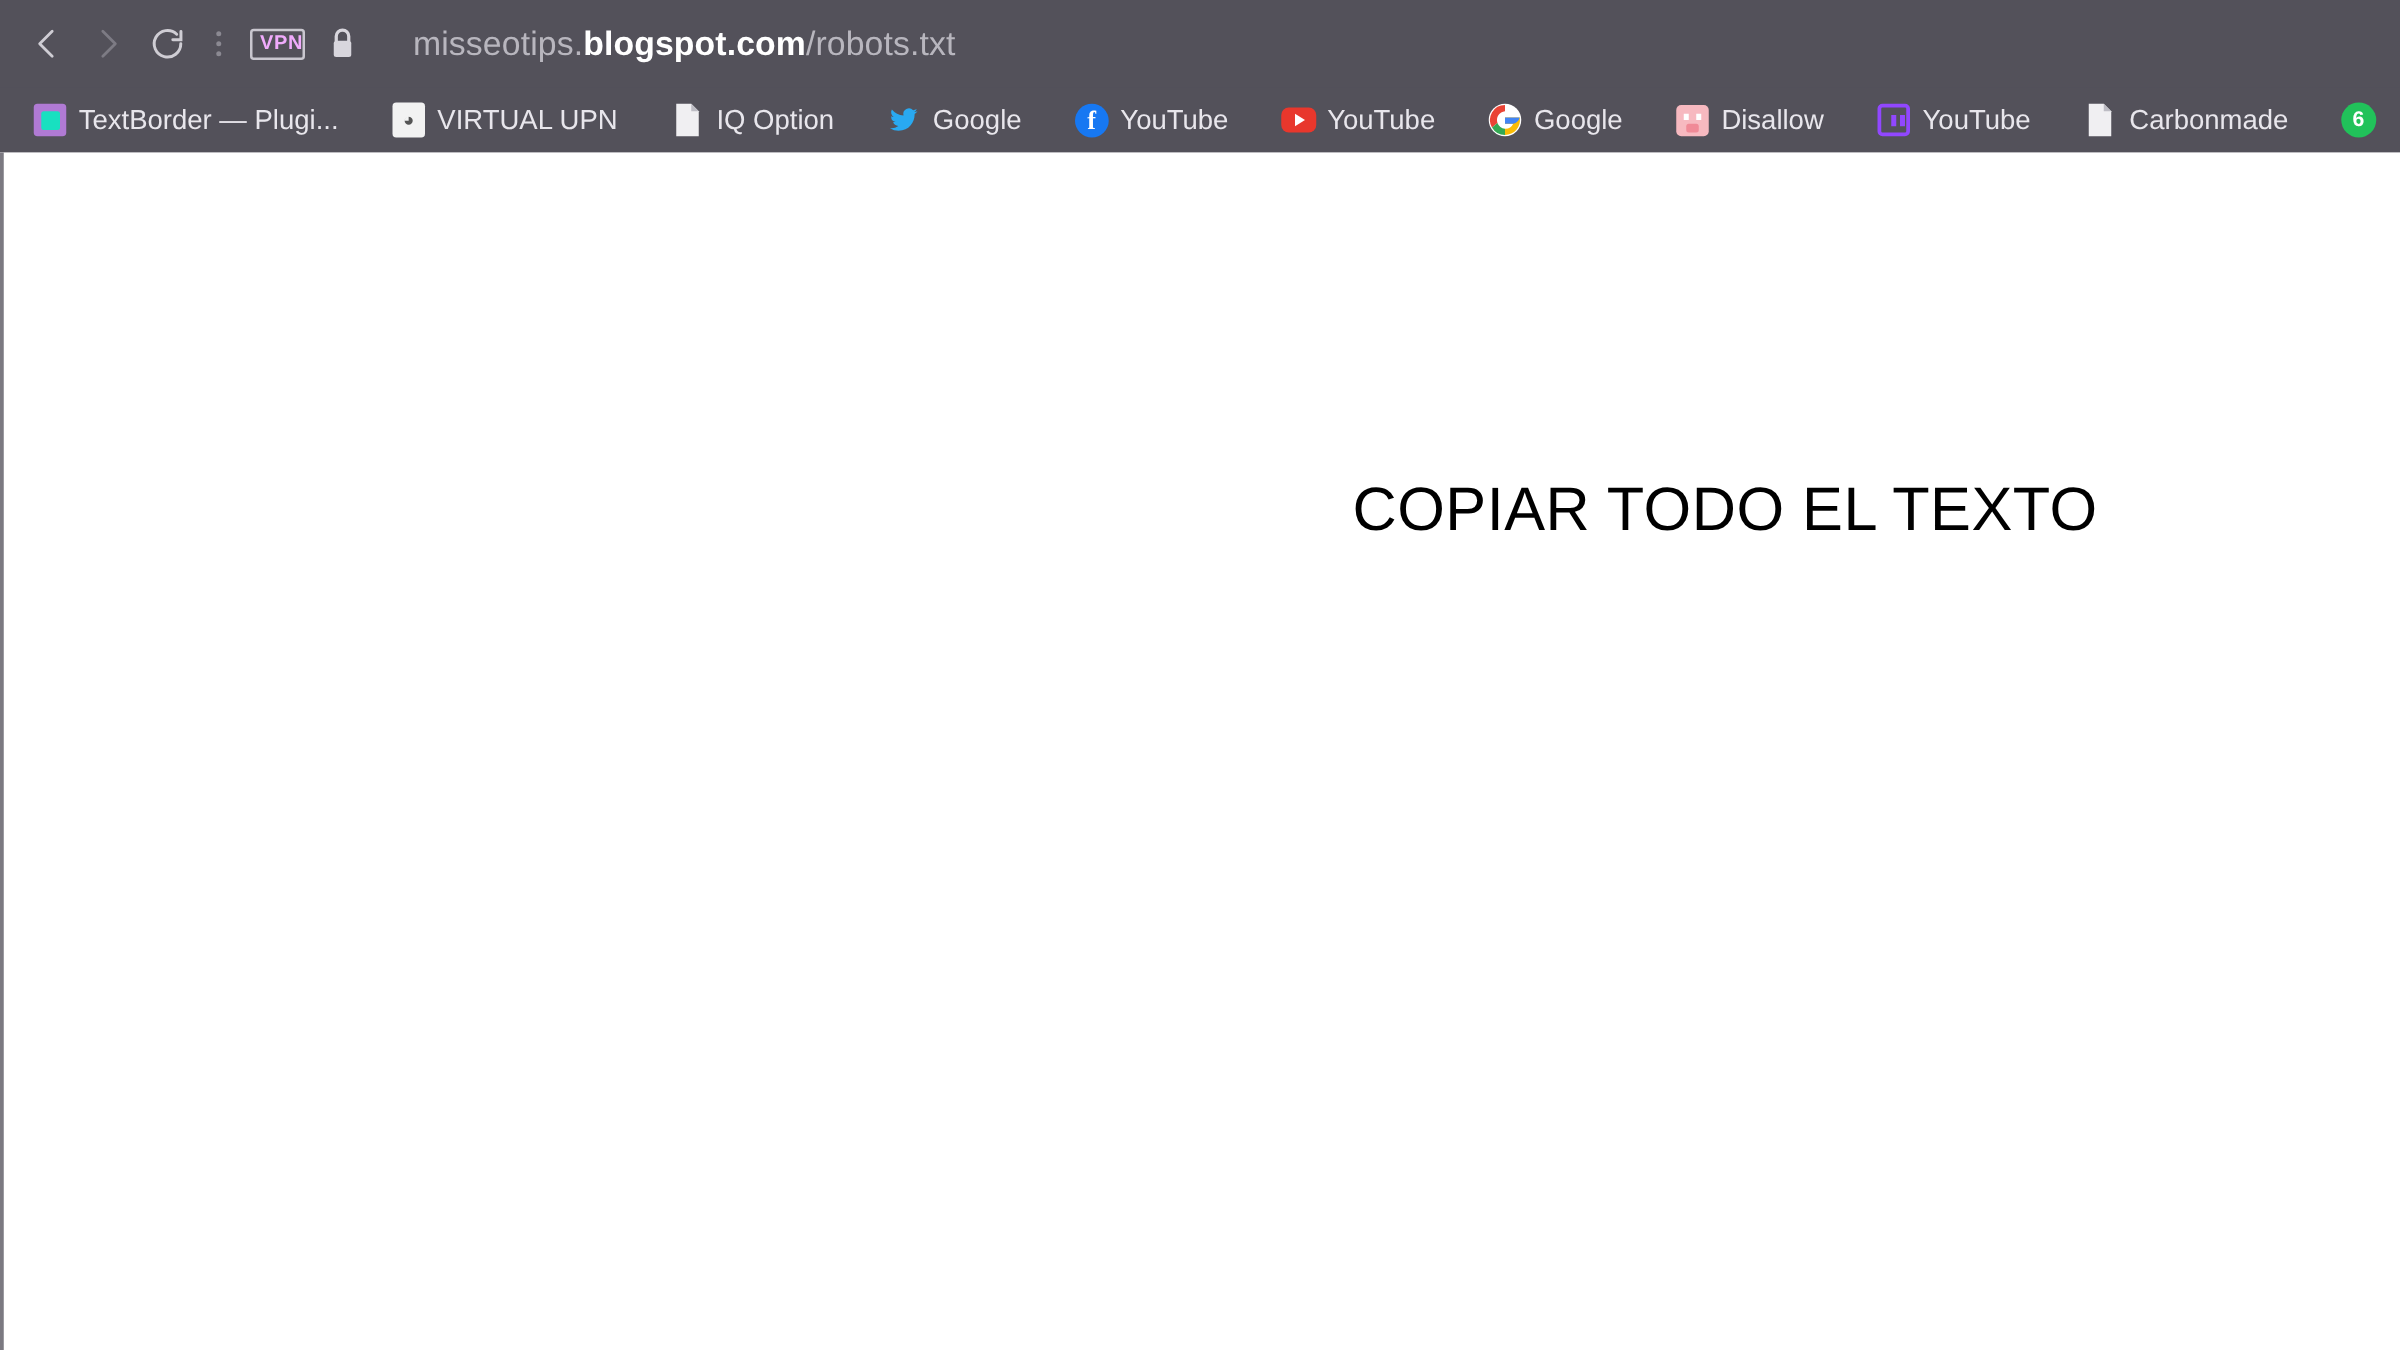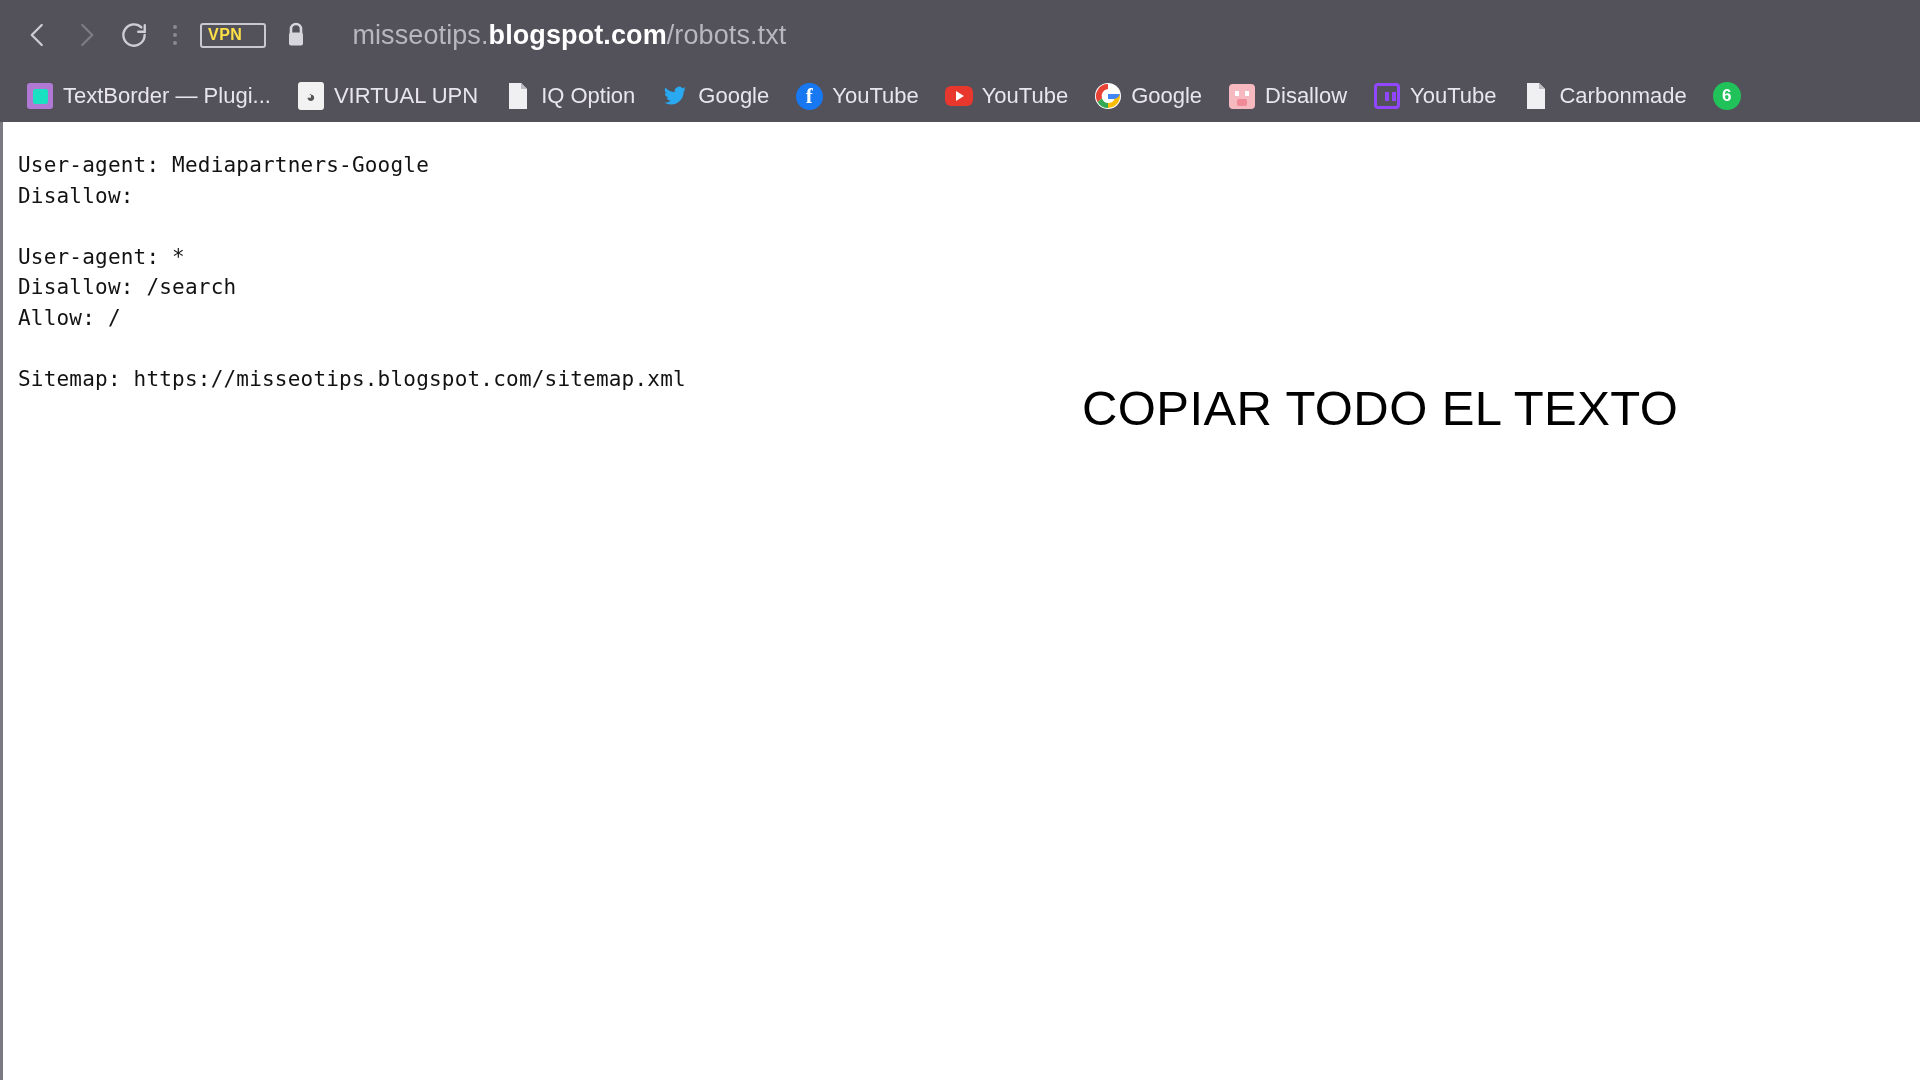--- a/index.html
+++ b/index.html
@@ -50,25 +50,25 @@
     display: block;
     width: 4px; height: 4px;
     border-radius: 50%;
     background: #8b8992;
   }
 
   #vpn-badge {
     margin-left: 8px;
     border: 2px solid #c9c7cf;
     border-radius: 3px;
-    color: #fde047;
+    color: #f0abfc;
     font-size: 16px;
     font-weight: 700;
     letter-spacing: 0.5px;
-    padding: 2px 22px 3px 6px;
+    padding: 2px 0 3px 6px;
     line-height: 1;
     flex: 0 0 auto;
     font-family: "Liberation Sans", sans-serif;
   }
 
   #lock-icon {
     margin-left: 16px;
     width: 28px;
     height: 34px;
     display: flex;
@@ -90,21 +90,21 @@
     font-weight: 700;
   }
 
   
   #bookmarks-bar {
     height: 52px;
     display: flex;
     align-items: center;
     padding-left: 22px;
     background: #53515a;
-    gap: 0px;
+    gap: 16px;
     overflow: hidden;
   }
   .bookmark {
     display: flex;
     align-items: center;
     gap: 9px;
     padding: 4px 12px 4px 4px;
     margin-right: 10px;
     border-radius: 4px;
     white-space: nowrap;
@@ -383,22 +383,14 @@
     <div class="bookmark">
       <span class="bm-icon">
         <span class="ico-green6">6</span>
       </span>
     </div>
 
   </div>
 </div>
 
 <div id="page-viewport">
-  <pre id="robots-text">User-agent: Mediapartners-Google
-Disallow:
-
-User-agent: *
-Disallow: /search
-Allow: /
-
-Sitemap: https://misseotips.blogspot.com/sitemap.xml</pre>
   <div id="annotation-text">COPIAR TODO EL TEXTO</div>
 </div>
 
 </body></html>

